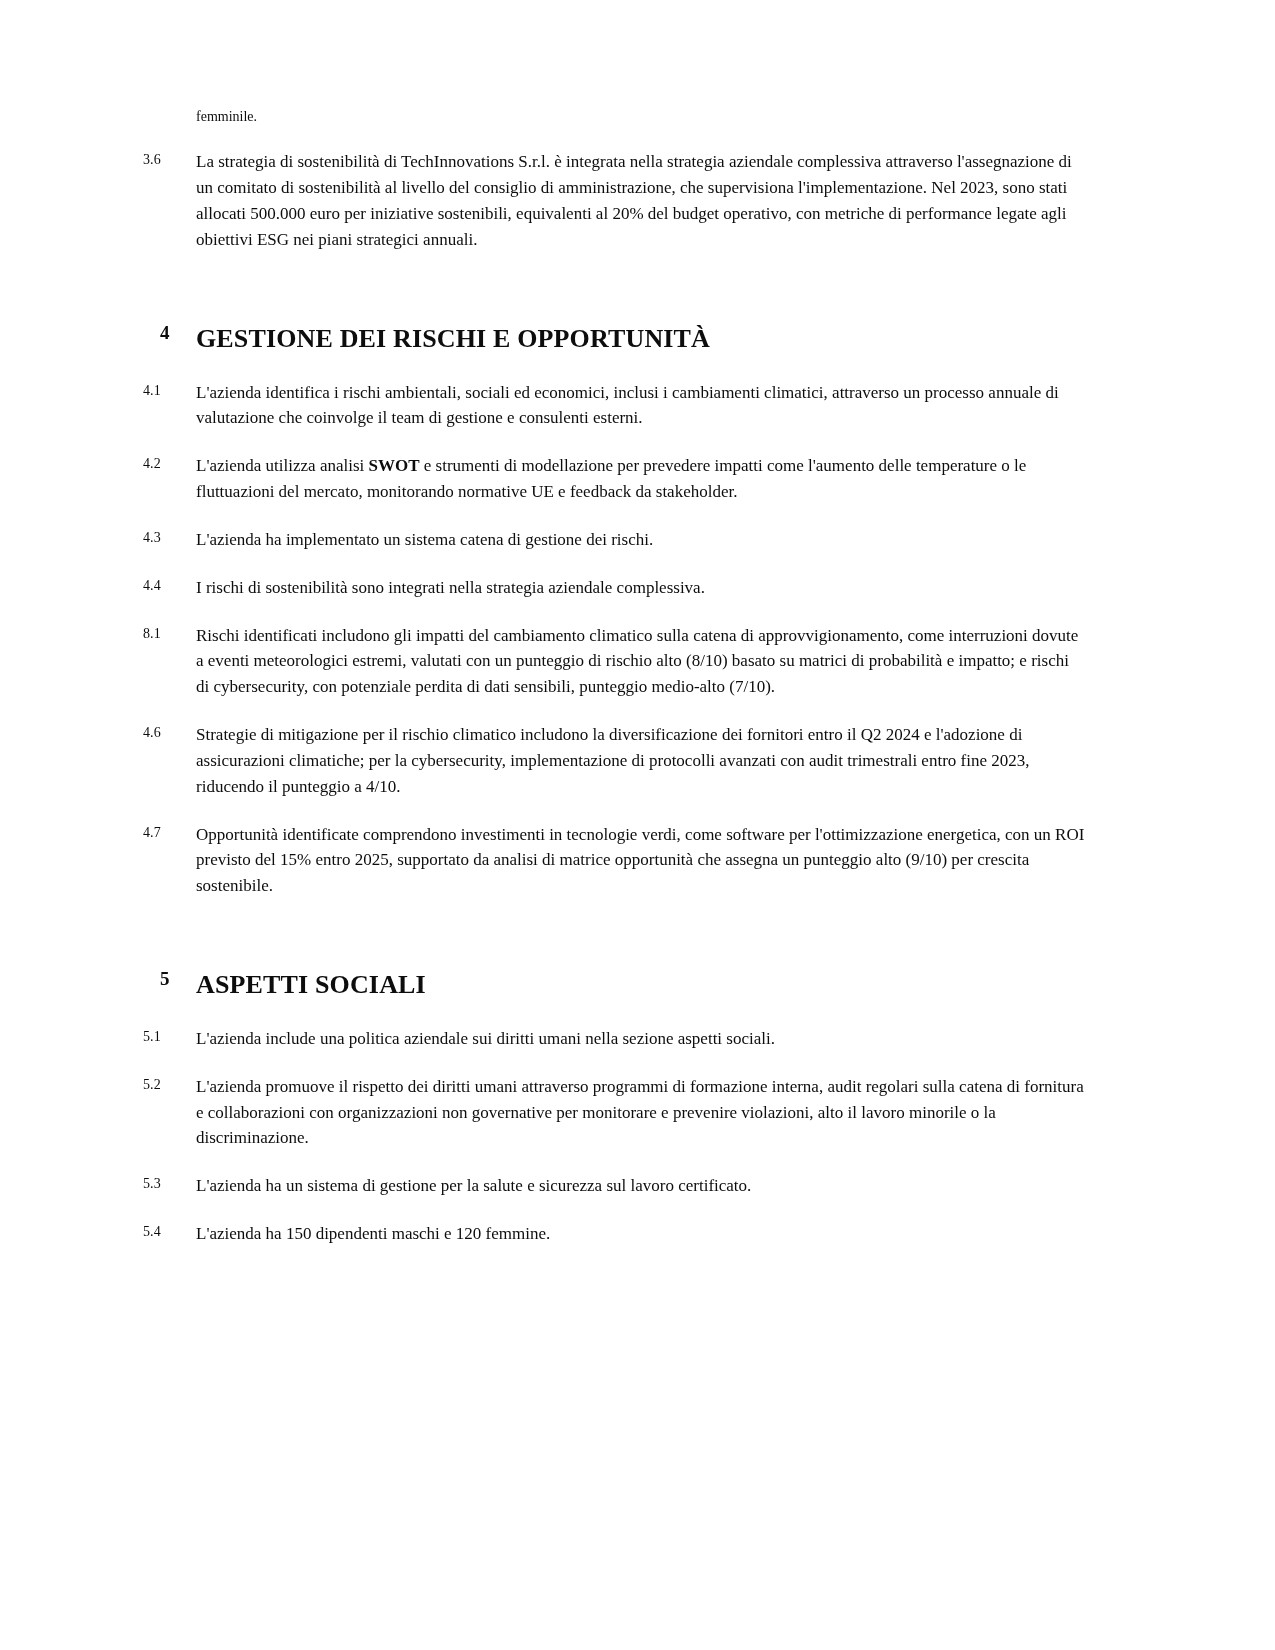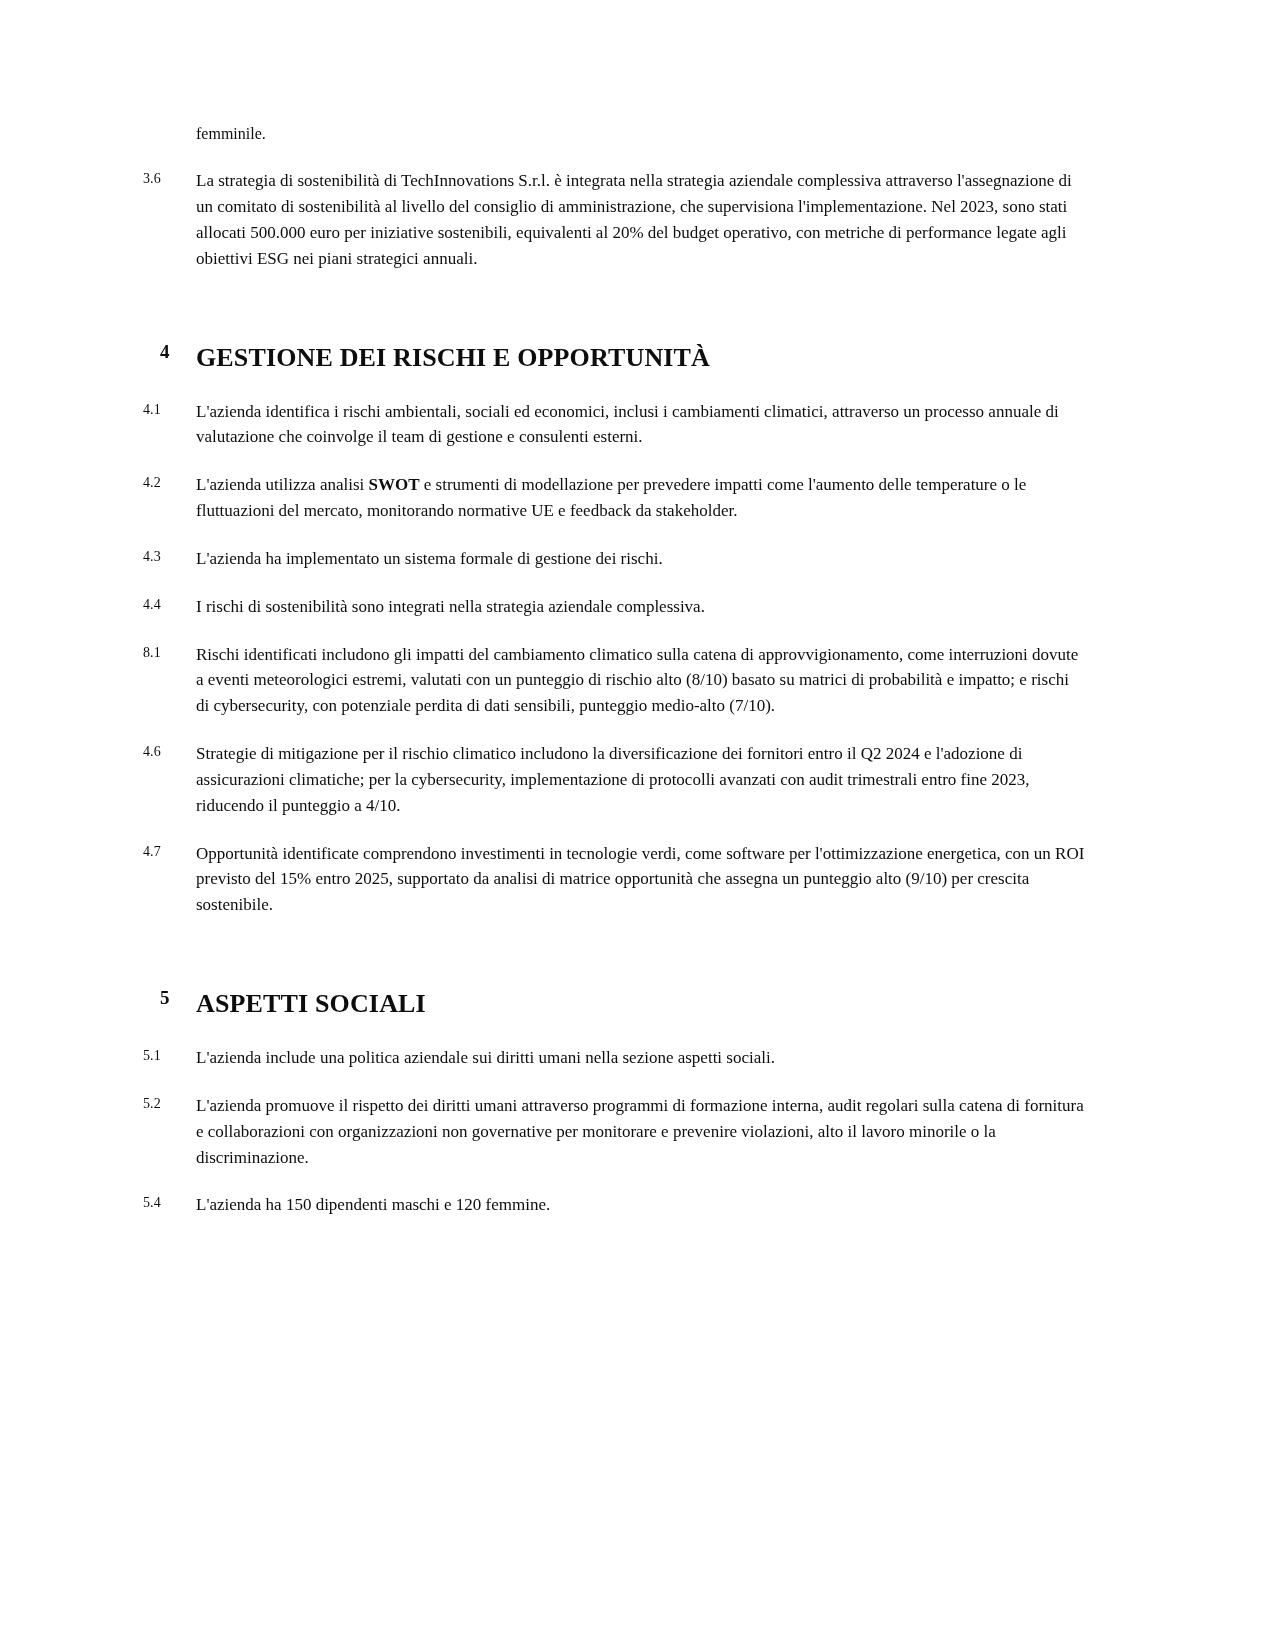--- a/index.html
+++ b/index.html
@@ -18,23 +18,23 @@
     position: relative;
     box-sizing: border-box;
     width: 1275px;
     height: 1650px;
     padding: 106px 190px 90px 143px;
     background: #ffffff;
   }
 
   
   .continuation {
-    margin: 16px 0 22px 0;
+    margin: 0 0 22px 0;
     padding-left: 53px;
-    font-size: 16px;
+    font-size: 14px;
     line-height: 1.52;
     color: #0d0d0d;
   }
 
   
   .clause {
     display: flex;
     align-items: flex-start;
     margin: 0 0 22px 0;
   }
@@ -98,21 +98,21 @@
       <div class="clause">
         <div class="clause-number">4.1</div>
         <div class="clause-text">L'azienda identifica i rischi ambientali, sociali ed economici, inclusi i cambiamenti climatici, attraverso un processo annuale di valutazione che coinvolge il team di gestione e consulenti esterni.</div>
       </div>
       <div class="clause">
         <div class="clause-number">4.2</div>
         <div class="clause-text">L'azienda utilizza analisi <b>SWOT</b> e strumenti di modellazione per prevedere impatti come l'aumento delle temperature o le fluttuazioni del mercato, monitorando normative UE e feedback da stakeholder.</div>
       </div>
       <div class="clause">
         <div class="clause-number">4.3</div>
-        <div class="clause-text">L'azienda ha implementato un sistema formale di gestione dei rischi.</div>
+        <div class="clause-text">L'azienda ha implementato un sistema catena di gestione dei rischi.</div>
       </div>
       <div class="clause">
         <div class="clause-number">4.4</div>
         <div class="clause-text">I rischi di sostenibilità sono integrati nella strategia aziendale complessiva.</div>
       </div>
       <div class="clause">
         <div class="clause-number">8.1</div>
         <div class="clause-text">Rischi identificati includono gli impatti del cambiamento climatico sulla catena di approvvigionamento, come interruzioni dovute a eventi meteorologici estremi, valutati con un punteggio di rischio alto (8/10) basato su matrici di probabilità e impatto; e rischi di cybersecurity, con potenziale perdita di dati sensibili, punteggio medio-alto (7/10).</div>
       </div>
       <div class="clause">
@@ -129,18 +129,22 @@
       </div>
       <div class="clause">
         <div class="clause-number">5.1</div>
         <div class="clause-text">L'azienda include una politica aziendale sui diritti umani nella sezione aspetti sociali.</div>
       </div>
       <div class="clause">
         <div class="clause-number">5.2</div>
         <div class="clause-text">L'azienda promuove il rispetto dei diritti umani attraverso programmi di formazione interna, audit regolari sulla catena di fornitura e collaborazioni con organizzazioni non governative per monitorare e prevenire violazioni, alto il lavoro minorile o la discriminazione.</div>
       </div>
       <div class="clause">
+        <div class="clause-number">5.3</div>
+        <div class="clause-text">L'azienda ha un sistema di gestione per la salute e sicurezza sul lavoro certificato.</div>
+      </div>
+      <div class="clause">
         <div class="clause-number">5.4</div>
         <div class="clause-text">L'azienda ha 150 dipendenti maschi e 120 femmine.</div>
       </div>
     </div>
 
 </div>
 
 </body></html>

